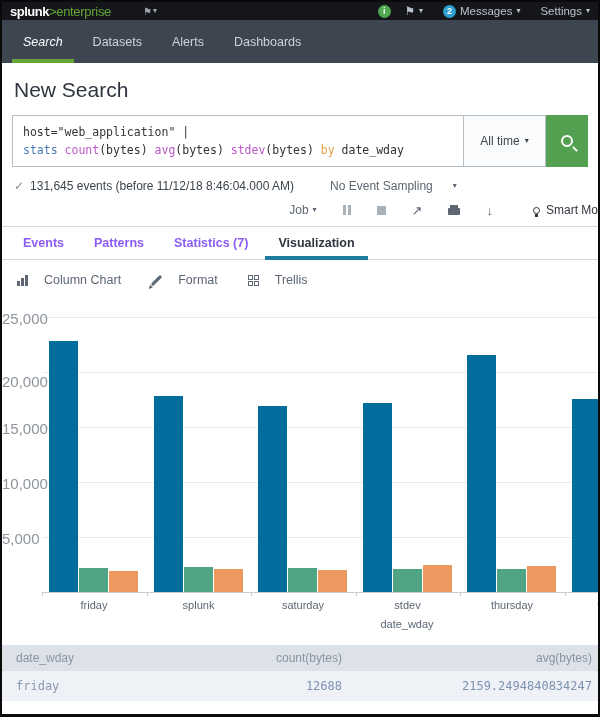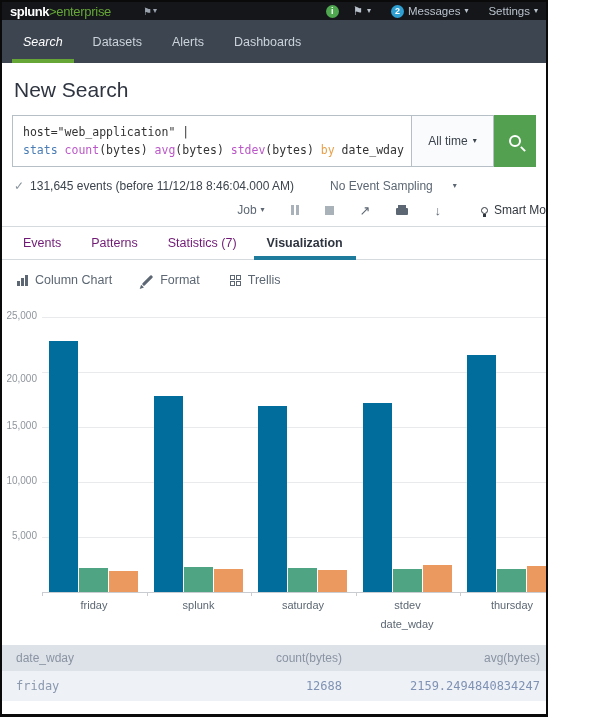--- a/index.html
+++ b/index.html
@@ -1,17 +1,17 @@
 <!DOCTYPE html>
 <html><head>
 <meta charset="utf-8">
 <style>
   * { margin:0; padding:0; box-sizing:border-box; }
   body { font-family:"Liberation Sans", sans-serif; background:#fff; }
-  .screen { width:548px; height:717px; border:2px solid #0a0a0a; border-bottom-width:3px;
+  .screen { width:600px; height:717px; border:2px solid #0a0a0a; border-bottom-width:3px;
             overflow:hidden; background:#fff; position:relative; }
 
   
   .topbar { height:18px; background:#14161a; display:flex; align-items:center; padding:0 8px; gap:6px; }
   .logo { display:flex; align-items:baseline; }
   .logo-splunk { color:#fff; font-weight:bold; font-size:13px; letter-spacing:-0.5px; }
   .logo-ent { color:#65a637; font-size:13px; letter-spacing:-0.3px; }
   .flagbtn { color:#9aa3ad; font-size:10px; margin-left:26px; display:flex; align-items:center; gap:1px; }
   .tb-spacer { flex:1; }
   .tb-item { display:flex; align-items:center; gap:4px; color:#b9c2cc; font-size:11.5px; margin-left:14px; }
@@ -66,44 +66,44 @@
   .ic-print::before { content:''; position:absolute; top:-3px; left:2px; width:8px; height:3px; background:#5c6773; }
   .ic-export { font-size:13px; color:#5c6773; font-weight:bold; line-height:1; }
   .smart { display:flex; align-items:center; gap:6px; color:#31373e; margin-left:14px; }
   .ic-bulb { width:7px; height:7px; border:1.5px solid #31373e; border-radius:50%; position:relative; }
   .ic-bulb::after { content:''; position:absolute; left:1px; top:6px; width:3px; height:3px; background:#31373e; }
 
   
   .result-tabs { display:flex; border-top:1px solid #d5dadf; border-bottom:1px solid #d5dadf;
                  height:34px; padding:0 6px; }
   .rtab { position:relative; padding:0 15px; display:flex; align-items:center;
-          font-size:12.5px; color:#701a75; cursor:pointer; }
+          font-size:12.5px; color:#8b5cf6; cursor:pointer;font-weight:bold; }
   .rtab.active { color:#2f3540; font-weight:bold; }
   .rtab.active::after { content:''; position:absolute; left:2px; right:2px; bottom:-1px;
                         height:4px; background:#1e7b9b; }
 
   
   .viz-toolbar { display:flex; align-items:center; gap:30px; padding:13px 15px 11px;
                  font-size:12.5px; color:#5c6773; }
-  .viz-btn { display:flex; align-items:center; gap:7px; cursor:pointer; }
+  .viz-btn { display:flex; align-items:center; gap:16px; cursor:pointer; }
   .ic-colchart { display:flex; align-items:flex-end; gap:1px; }
   .ic-colchart span { width:3px; background:#5c6773; }
   .ic-colchart .b1{height:5px} .ic-colchart .b2{height:8px} .ic-colchart .b3{height:11px}
   .ic-pencil { width:13px; height:3px; background:#5c6773; border-radius:1px;
                transform:rotate(-45deg); position:relative; margin:0 -1px; }
   .ic-pencil::after { content:''; position:absolute; left:-5px; top:-0.5px; border-right:4px solid #5c6773;
                       border-top:2px solid transparent; border-bottom:2px solid transparent; }
   .ic-trellis { display:grid; grid-template-columns:5px 5px; grid-template-rows:5px 5px; gap:1px; }
   .ic-trellis span { border:1px solid #5c6773; }
 
   
   .chart { position:relative; height:338px; overflow:hidden; margin-top:2px; }
   .gridline { position:absolute; left:40px; right:0; height:1px; background:#e9eaec; }
   .axisline { position:absolute; left:40px; right:0; height:1px; background:#c9cdd2; }
-  .ylabel { position:absolute; left:0; width:35px; text-align:right; font-size:10px; color:#8f959c; }
+  .ylabel { position:absolute; left:0; width:35px; text-align:right; font-size:15px; color:#8f959c; }
   .bar { position:absolute; }
   .xtick { position:absolute; width:1px; height:4px; background:#c9cdd2; }
   .xlabel { position:absolute; width:84px; text-align:center; font-size:11px; color:#5c6773; }
   .xtitle { position:absolute; width:120px; text-align:center; font-size:11px; color:#5c6773; }
 
   
   .stats-table { margin-top:7px; font-size:12px; }
   .t-head { display:flex; background:#dde2e9; height:26px; align-items:center; color:#8a94a2; }
   .t-row { display:flex; background:#eef1f6; height:30px; align-items:center;
            font-family:"DejaVu Sans Mono", monospace; font-size:12px; }

